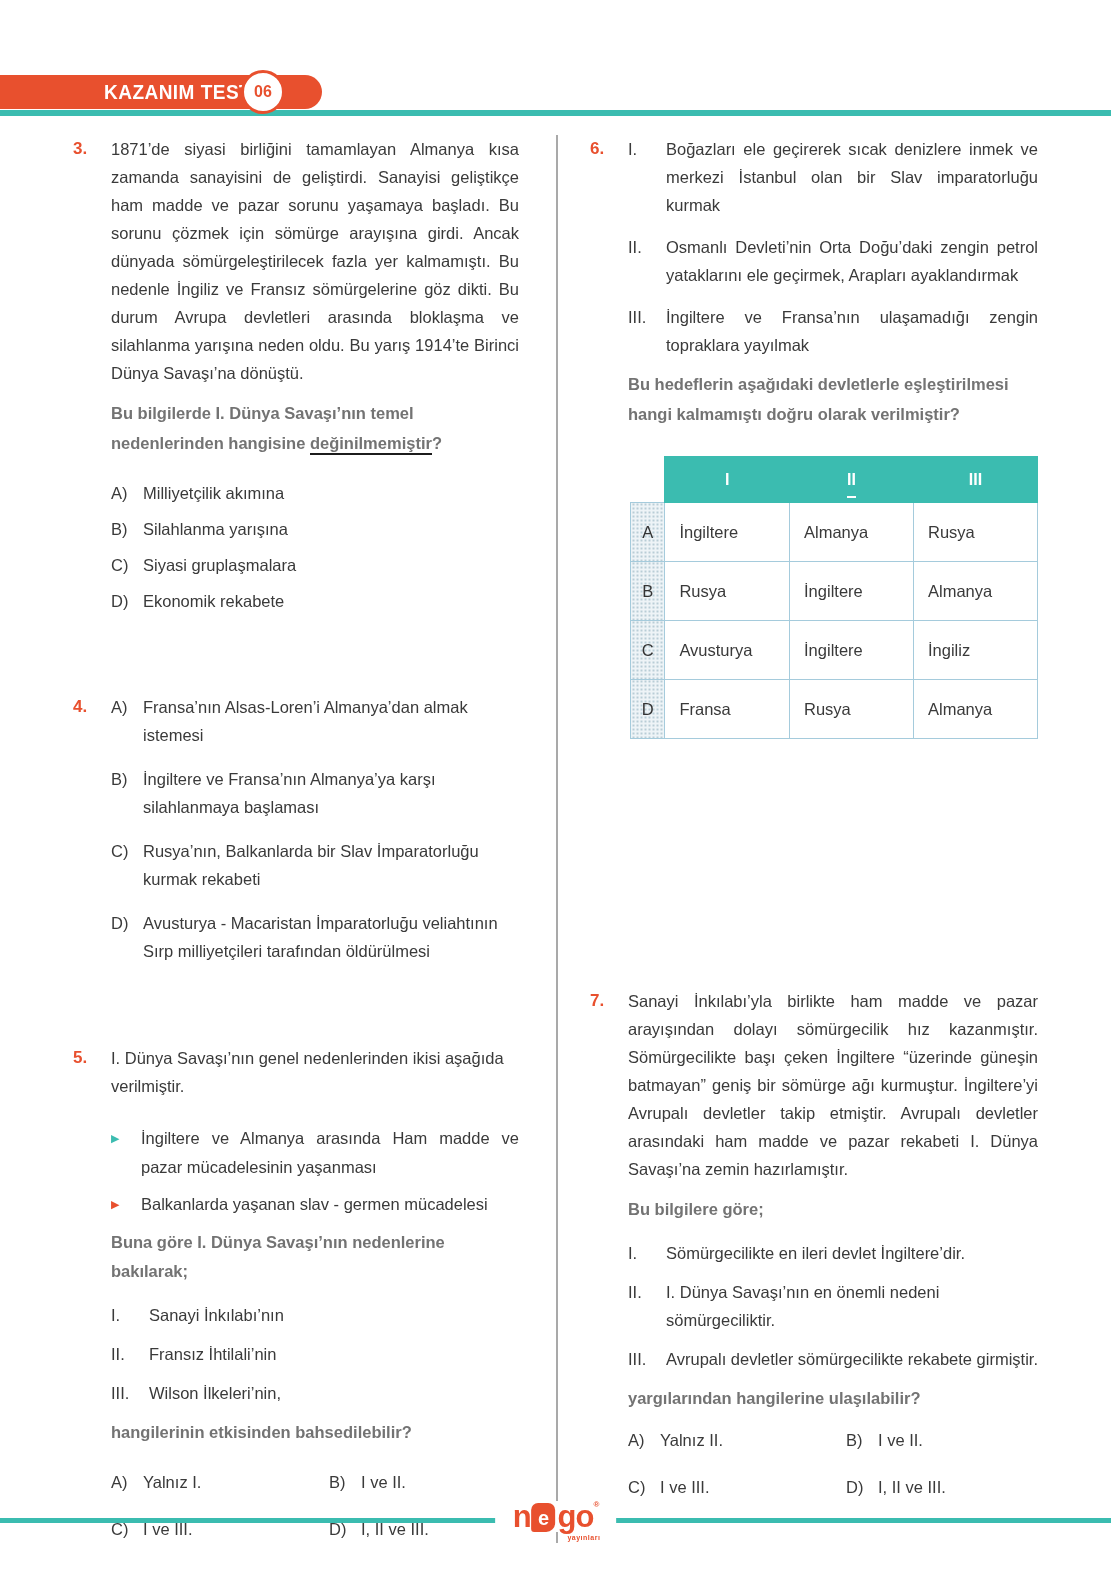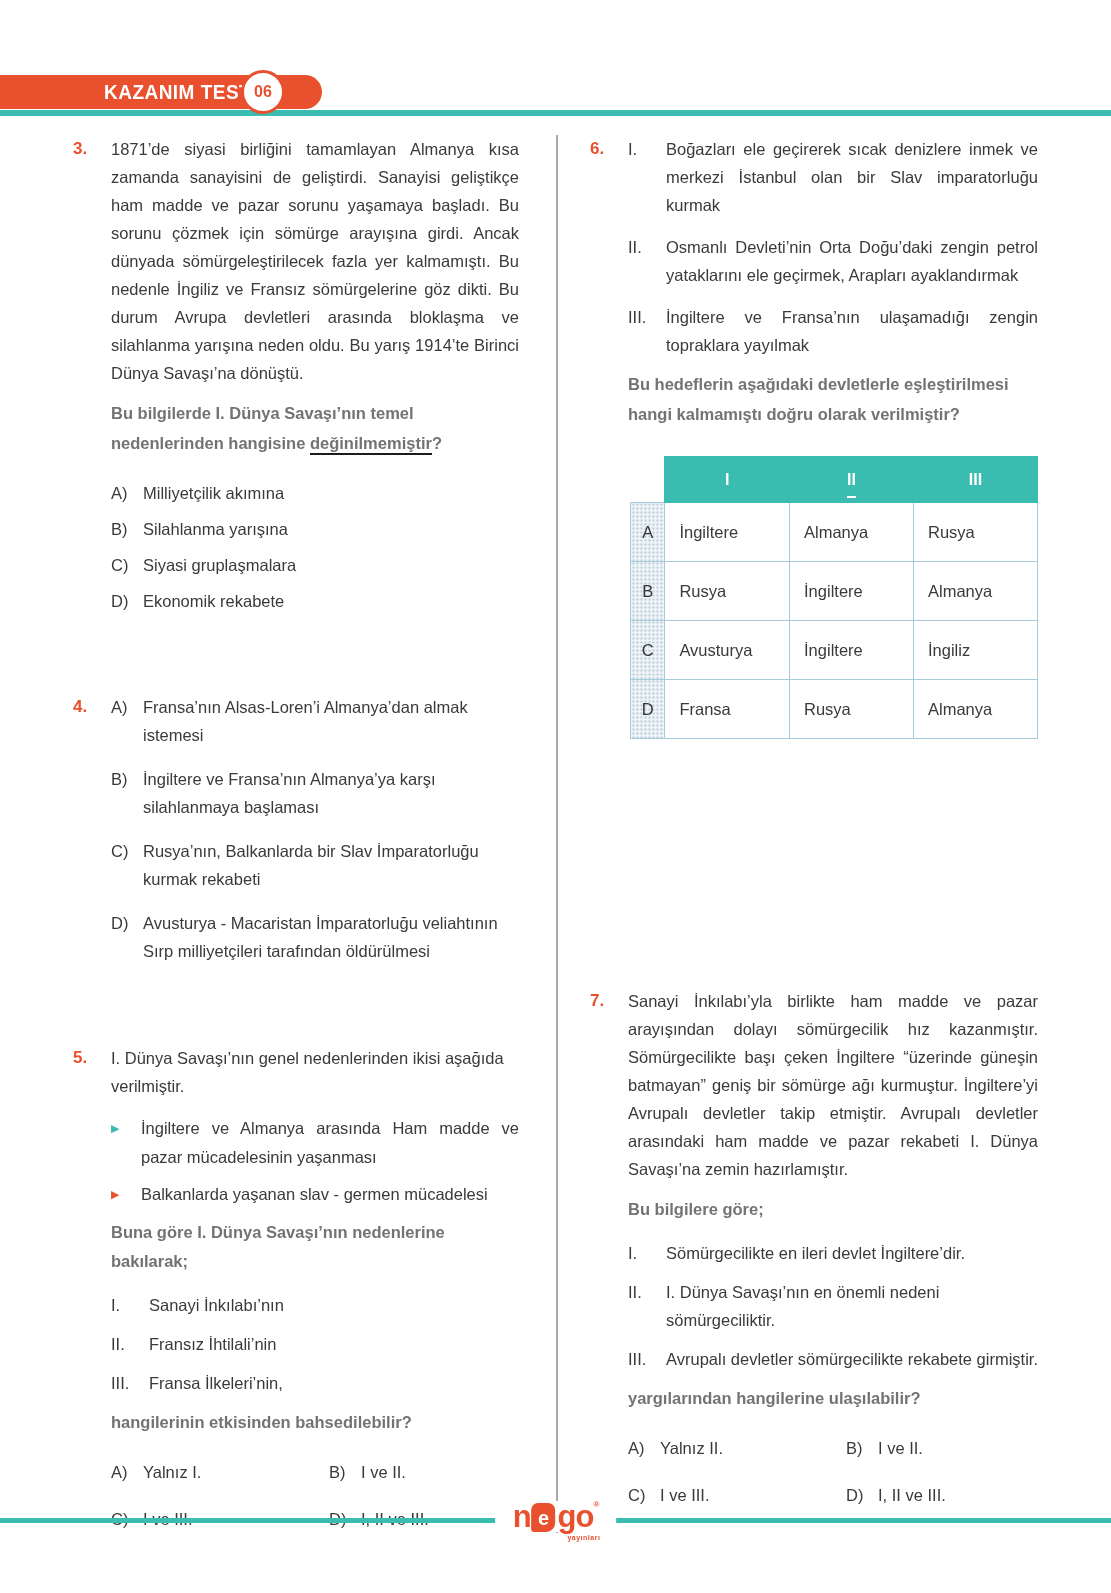--- a/index.html
+++ b/index.html
@@ -176,21 +176,21 @@
               </li>
           </ul>
         </div>
       </div>
 
       <div class="spacer-q5"></div>
 
       <div class="q">
         <div class="qnum">5.</div>
         <div class="qcontent">
-          <p class="qbody" style="text-align:left;margin-bottom:14px;">I. Dünya Savaşı’nın genel nedenlerinden ikisi aşağıda verilmiştir.</p>
+          <p class="qbody" style="text-align:left;margin-bottom:24px;">I. Dünya Savaşı’nın genel nedenlerinden ikisi aşağıda verilmiştir.</p>
 
           <div class="bitem">
             <span class="bullet teal">▶</span>
             <span class="rtext">İngiltere ve Almanya arasında Ham madde ve pazar mücadelesinin yaşanması</span>
           </div>
           <div class="bitem">
             <span class="bullet red">▶</span>
             <span class="rtext">Balkanlarda yaşanan slav - germen mücadelesi</span>
           </div>
 
@@ -200,21 +200,21 @@
             <div class="ritem">
                 <span class="rnum">I.</span>
                 <span class="rtext" style="text-align:left;">Sanayi İnkılabı’nın</span>
               </div>
             <div class="ritem">
                 <span class="rnum">II.</span>
                 <span class="rtext" style="text-align:left;">Fransız İhtilali’nin</span>
               </div>
             <div class="ritem">
                 <span class="rnum">III.</span>
-                <span class="rtext" style="text-align:left;">Fransa İlkeleri’nin,</span>
+                <span class="rtext" style="text-align:left;">Wilson İlkeleri’nin,</span>
               </div>
           </div>
 
           <p class="prompt" style="margin:4px 0 20px 0;">hangilerinin etkisinden bahsedilebilir?</p>
 
           <div class="opt-grid">
             <div class="cell">
                 <span class="opt-letter">A)</span>
                 <span>Yalnız I.</span>
               </div>
@@ -314,21 +314,21 @@
             <div class="ritem">
                 <span class="rnum">II.</span>
                 <span class="rtext" style="text-align:left;">I. Dünya Savaşı’nın en önemli nedeni sömürgeciliktir.</span>
               </div>
             <div class="ritem">
                 <span class="rnum">III.</span>
                 <span class="rtext" style="text-align:left;">Avrupalı devletler sömürgecilikte rekabete girmiştir.</span>
               </div>
           </div>
 
-          <p class="prompt" style="margin:4px 0 20px 0;">yargılarından hangilerine ulaşılabilir?</p>
+          <p class="prompt" style="margin:4px 0 12px 0;">yargılarından hangilerine ulaşılabilir?</p>
 
           <div class="opt-grid">
             <div class="cell">
                 <span class="opt-letter">A)</span>
                 <span>Yalnız II.</span>
               </div>
             <div class="cell">
                 <span class="opt-letter">B)</span>
                 <span>I ve II.</span>
               </div>

